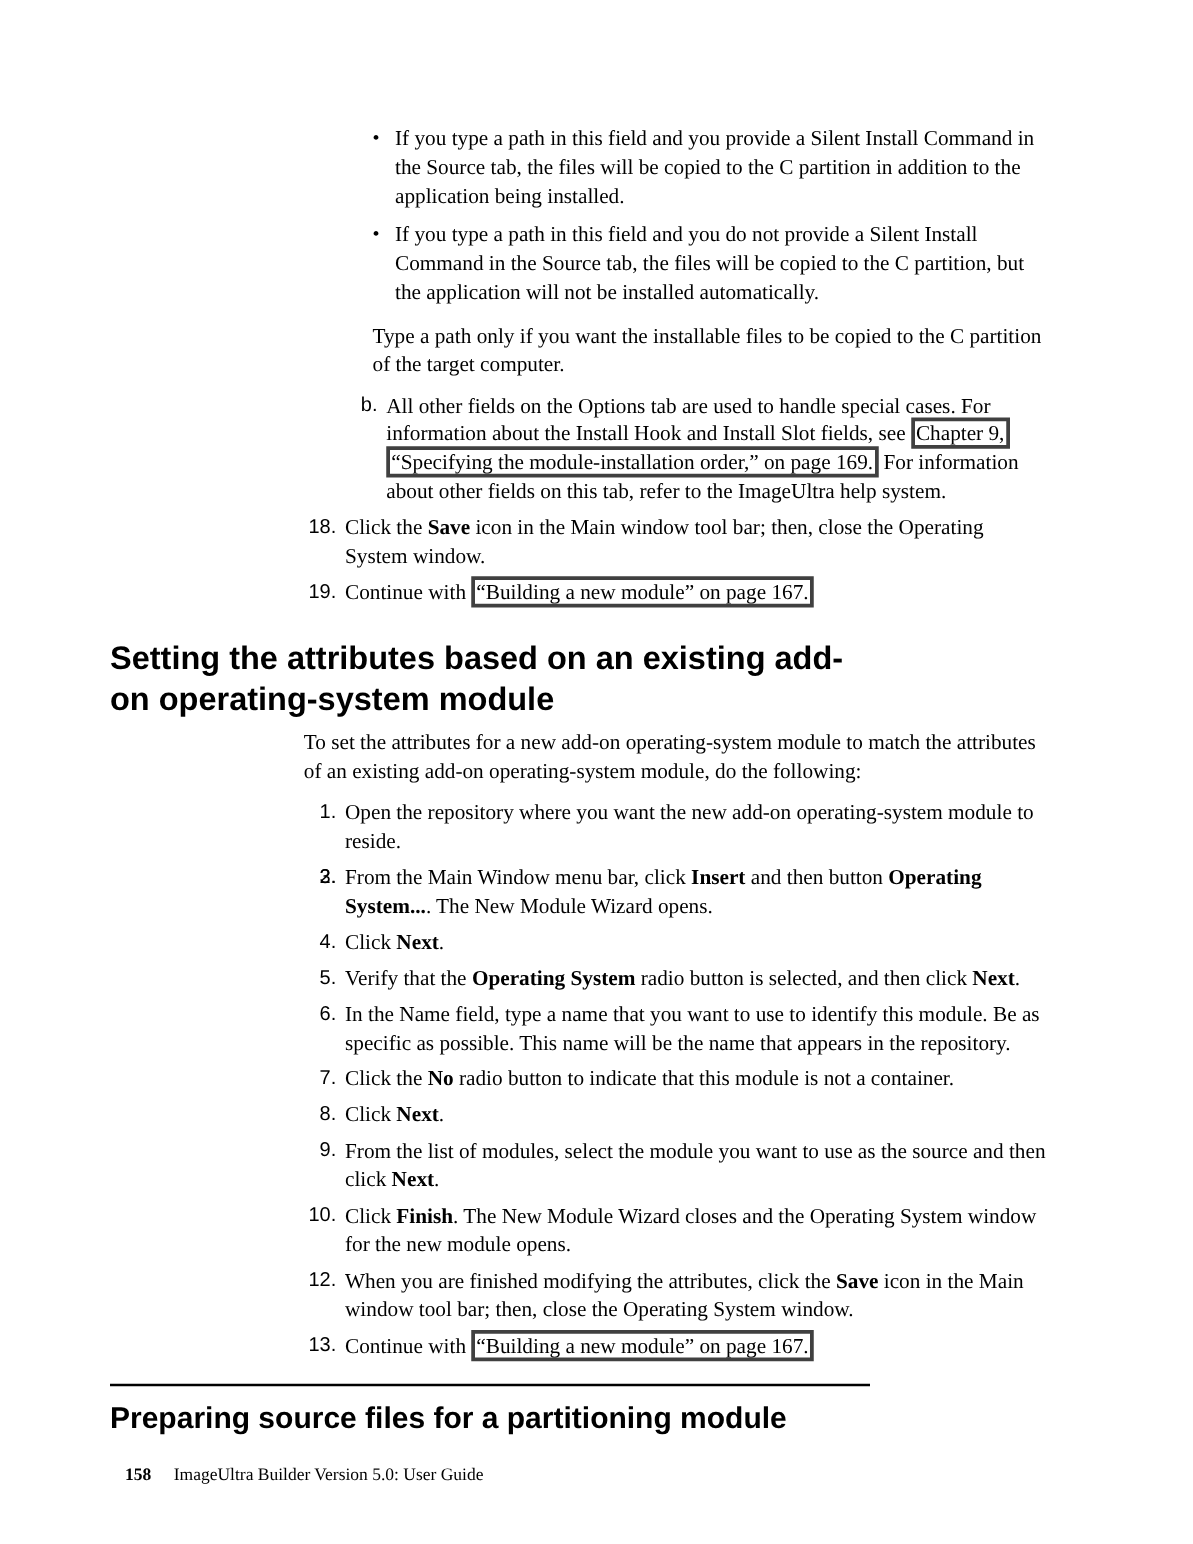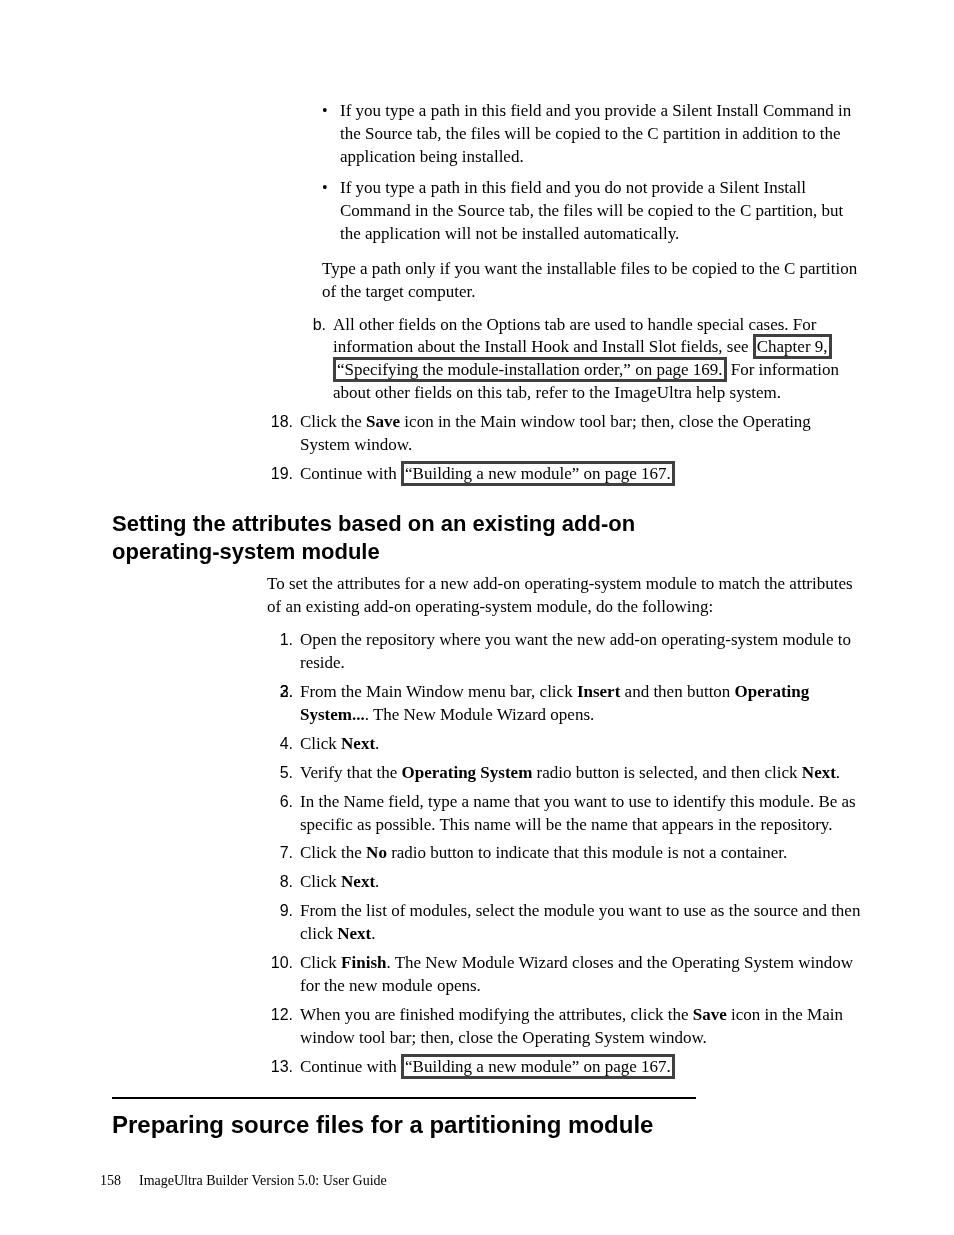--- a/index.html
+++ b/index.html
@@ -12,21 +12,21 @@
     font-family: "Palatino Linotype", "Book Antiqua", Palatino, Georgia, serif;
     color: #000;
     font-size: 17px;
     line-height: 1.35;
   }
   .page {
     position: relative;
     width: 796px;
     height: 1235px;
     box-sizing: border-box;
-    padding: 100px 100px 0 112px;
+    padding: 100px 100px 0 88px;
   }
   .col {
     margin-left: 155px; 
     width: 595px;
   }
   .bullet-block {
     margin-left: 55px; 
   }
   ul.bullets {
     list-style: none;
@@ -70,21 +70,21 @@
   }
   .boxlink {
     border: 3px solid #404040;
     padding: 0 1px;
     white-space: nowrap;
     margin-top: 16px;
   }
   h2.section {
     font-family: Arial, Helvetica, sans-serif;
     font-weight: bold;
-    font-size: 22px;
+    font-size: 26px;
     margin: 24px 0 8px 0;
     line-height: 1.25;
   }
   .rule {
     border: 0;
     border-top: 2px solid #000;
     margin: 18px 0 10px 0;
   }
   h1.head {
     font-family: Arial, Helvetica, sans-serif;
@@ -93,21 +93,21 @@
     margin: 0 0 10px 0;
   }
   .footer {
     position: absolute;
     left: 100px;
     bottom: 44px;
     font-size: 14px;
     font-family: "Palatino Linotype", "Book Antiqua", Palatino, Georgia, serif;
   }
   .footer .pn {
-    font-weight: normal;
+    font-weight: bold;
     margin-right: 18px;
     margin-top: 30px;
   }
   b { font-weight: bold; }
 </style>
 </head>
 <body>
 
 <div class="page">
 

